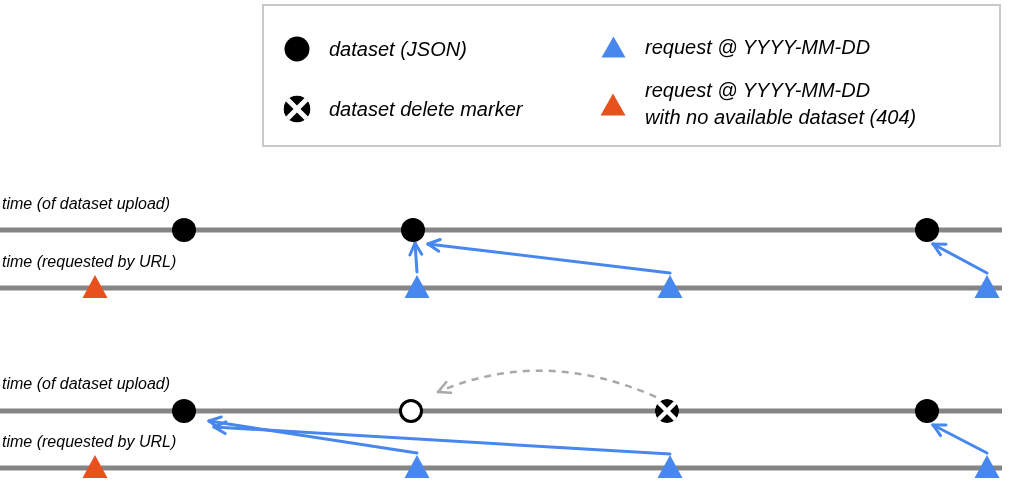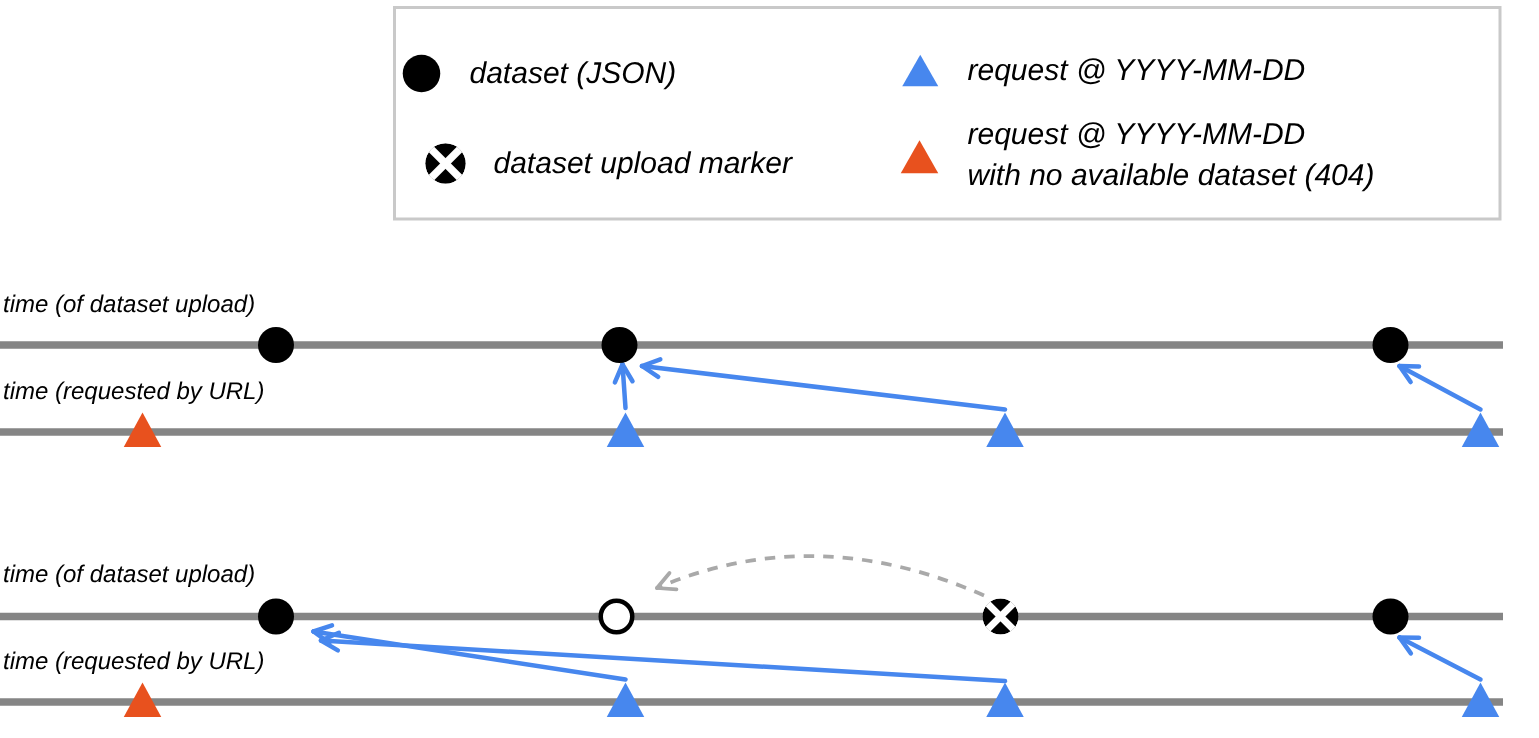--- a/index.html
+++ b/index.html
@@ -19,21 +19,21 @@
   .legend{
     position:absolute;left:262px;top:4px;width:739px;height:143px;
     background:#fff;border:2px solid #c9c9c9;box-sizing:border-box;z-index:3;
   }
   .legend-item{
     position:absolute;display:flex;align-items:center;gap:15px;
     font-style:italic;font-size:20px;line-height:27px;color:#000;
     white-space:pre-line;
   }
   .legend-icon{width:34px;display:flex;justify-content:center;align-items:center;flex:0 0 34px;}
-  #li-dataset{left:0;top:23px;height:40px}
+  #li-dataset{left:16px;top:23px;height:40px}
   #li-delete-marker{left:16px;top:83px;height:40px}
   #li-request{left:332px;top:21px;height:40px}
   #li-request-404{left:332px;top:69px;height:58px}
 </style>
 </head>
 <body>
 
 <div class="stage">
 
   <svg id="diagram-canvas" width="1026" height="492" viewBox="0 0 1026 492">
@@ -114,21 +114,21 @@
                 <circle cx="14" cy="14" r="13.5"></circle>
               </clipPath>
             </defs>
           <g clip-path="url(#legend-marker-clip)">
             <circle cx="14" cy="14" r="13.5" fill="#000000"></circle>
             <line x1="3.5" y1="3.5" x2="24.5" y2="24.5" stroke="#ffffff" stroke-width="5"></line>
             <line x1="3.5" y1="24.5" x2="24.5" y2="3.5" stroke="#ffffff" stroke-width="5"></line>
           </g>
         </svg>
       </span>
-      <span>dataset upload marker</span>
+      <span>dataset delete marker</span>
     </div>
 
     <div class="legend-item" id="li-request">
       <span class="legend-icon">
         <svg width="25" height="22" viewBox="0 0 25 22">
           <polygon points="12.5,0.5 0.5,21.5 24.5,21.5" fill="#4787ee"></polygon>
         </svg>
       </span>
       <span>request @ YYYY-MM-DD</span>
     </div>

